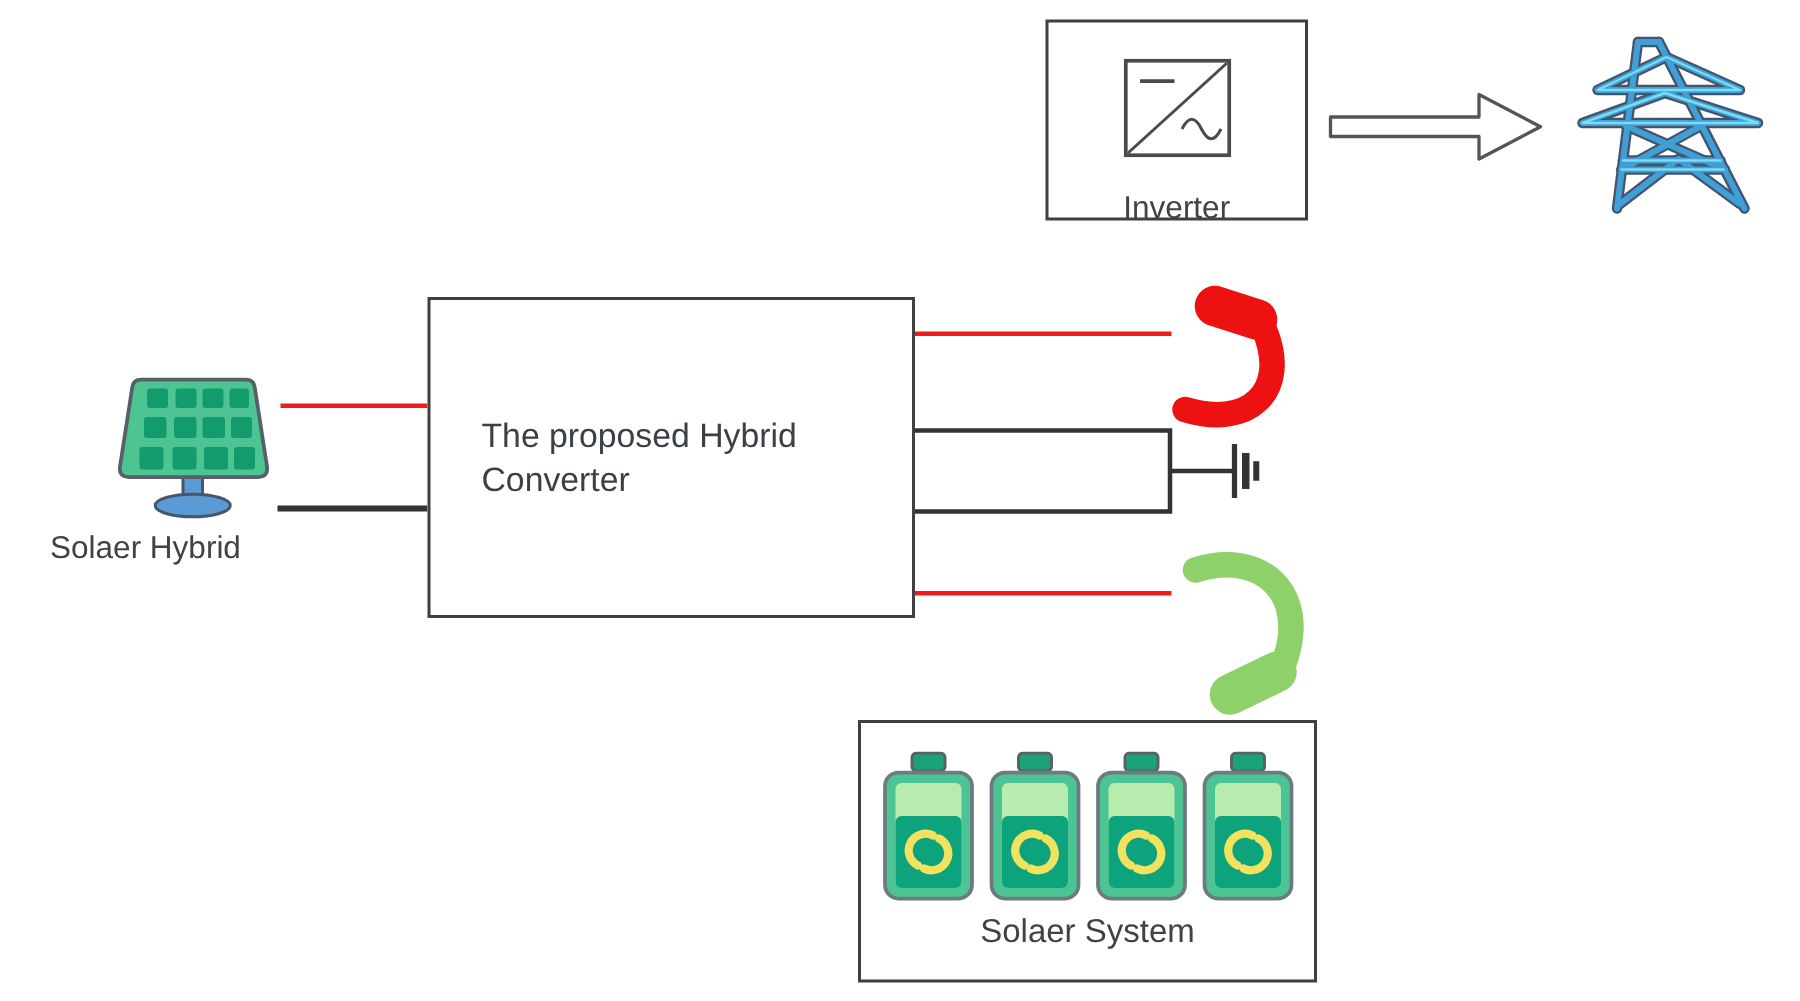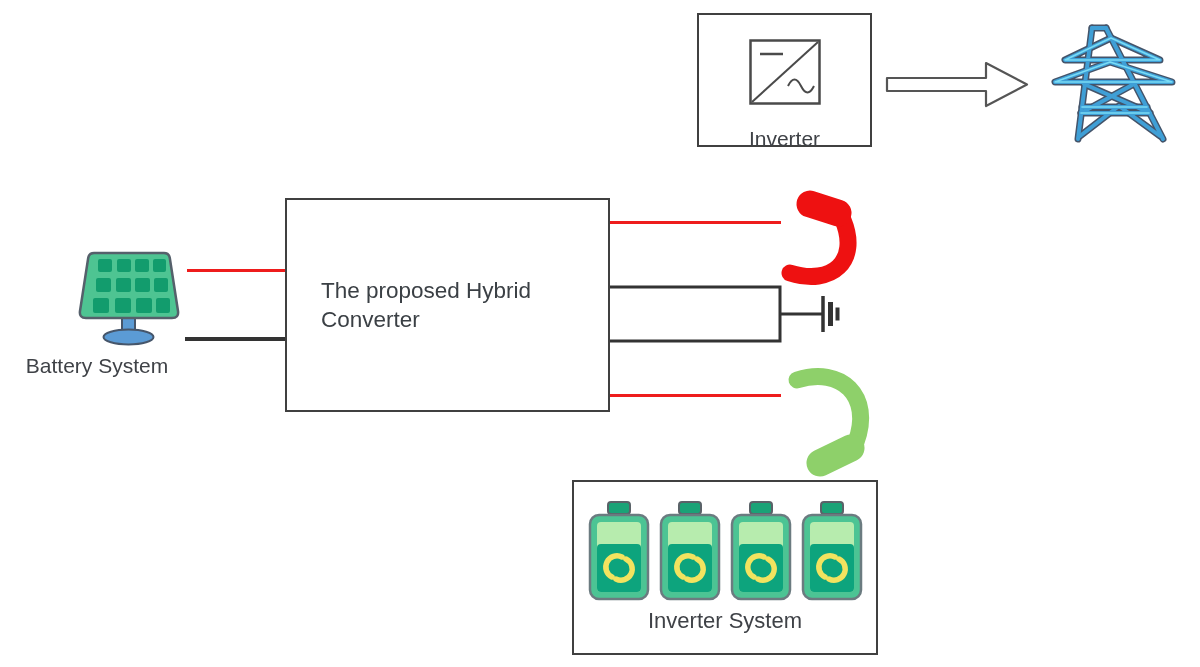--- a/index.html
+++ b/index.html
@@ -43,21 +43,21 @@
       <rect x="23" y="30" width="15" height="14" rx="2"></rect>
         <rect x="43" y="30" width="15" height="14" rx="2"></rect>
       <rect x="62" y="30" width="15" height="14" rx="2"></rect>
         <rect x="81" y="30" width="14" height="14" rx="2"></rect>
       <rect x="20" y="50" width="16" height="15" rx="2"></rect>
         <rect x="42" y="50" width="16" height="15" rx="2"></rect>
       <rect x="63" y="50" width="16" height="15" rx="2"></rect>
         <rect x="83" y="50" width="14" height="15" rx="2"></rect>
     </g>
   </svg>
-  <div class="label" style="left:6px;top:354px;width:182px">Battery System</div>
+  <div class="label" style="left:6px;top:354px;width:182px">Solaer Hybrid</div>
 
   <div class="wire" style="left:187px;top:269px;width:98px;height:3px;background:#ee1c1c"></div>
   <div class="wire" style="left:185px;top:337px;width:100px;height:3.5px;background:#333333"></div>
 
   <div class="box converter-box" style="left:285px;top:198px;width:325px;height:214px">
     <div class="converter-text">The proposed Hybrid Converter</div>
   </div>
 
   <div class="wire" style="left:610px;top:221px;width:171px;height:3px;background:#ee1c1c"></div>
   <div class="wire" style="left:610px;top:394px;width:171px;height:3px;background:#ee1c1c"></div>
@@ -163,16 +163,16 @@
         <rect x="20" y="1" width="22" height="12" rx="3" fill="#1aa377" stroke="#5a6268" stroke-width="2"></rect>
         <rect x="2" y="14" width="58" height="84" rx="9" fill="#4cc494" stroke="#6b7b80" stroke-width="2.5"></rect>
         <rect x="9" y="21" width="44" height="70" rx="4" fill="#b7ecae"></rect>
         <rect x="9" y="43" width="44" height="48" rx="4" fill="#0da47d"></rect>
         <g fill="none" stroke="#f2e35f" stroke-width="5.5" stroke-linecap="round">
           <path d="M 34 56 A 11 11 0 0 0 24 76"></path>
           <path d="M 28 78 A 11 11 0 0 0 38 58"></path>
         </g>
       </svg>
       </div>
-    <div class="label battery-label">Inverter System</div>
+    <div class="label battery-label">Solaer System</div>
   </div>
 
 </div>
 
 </body></html>

